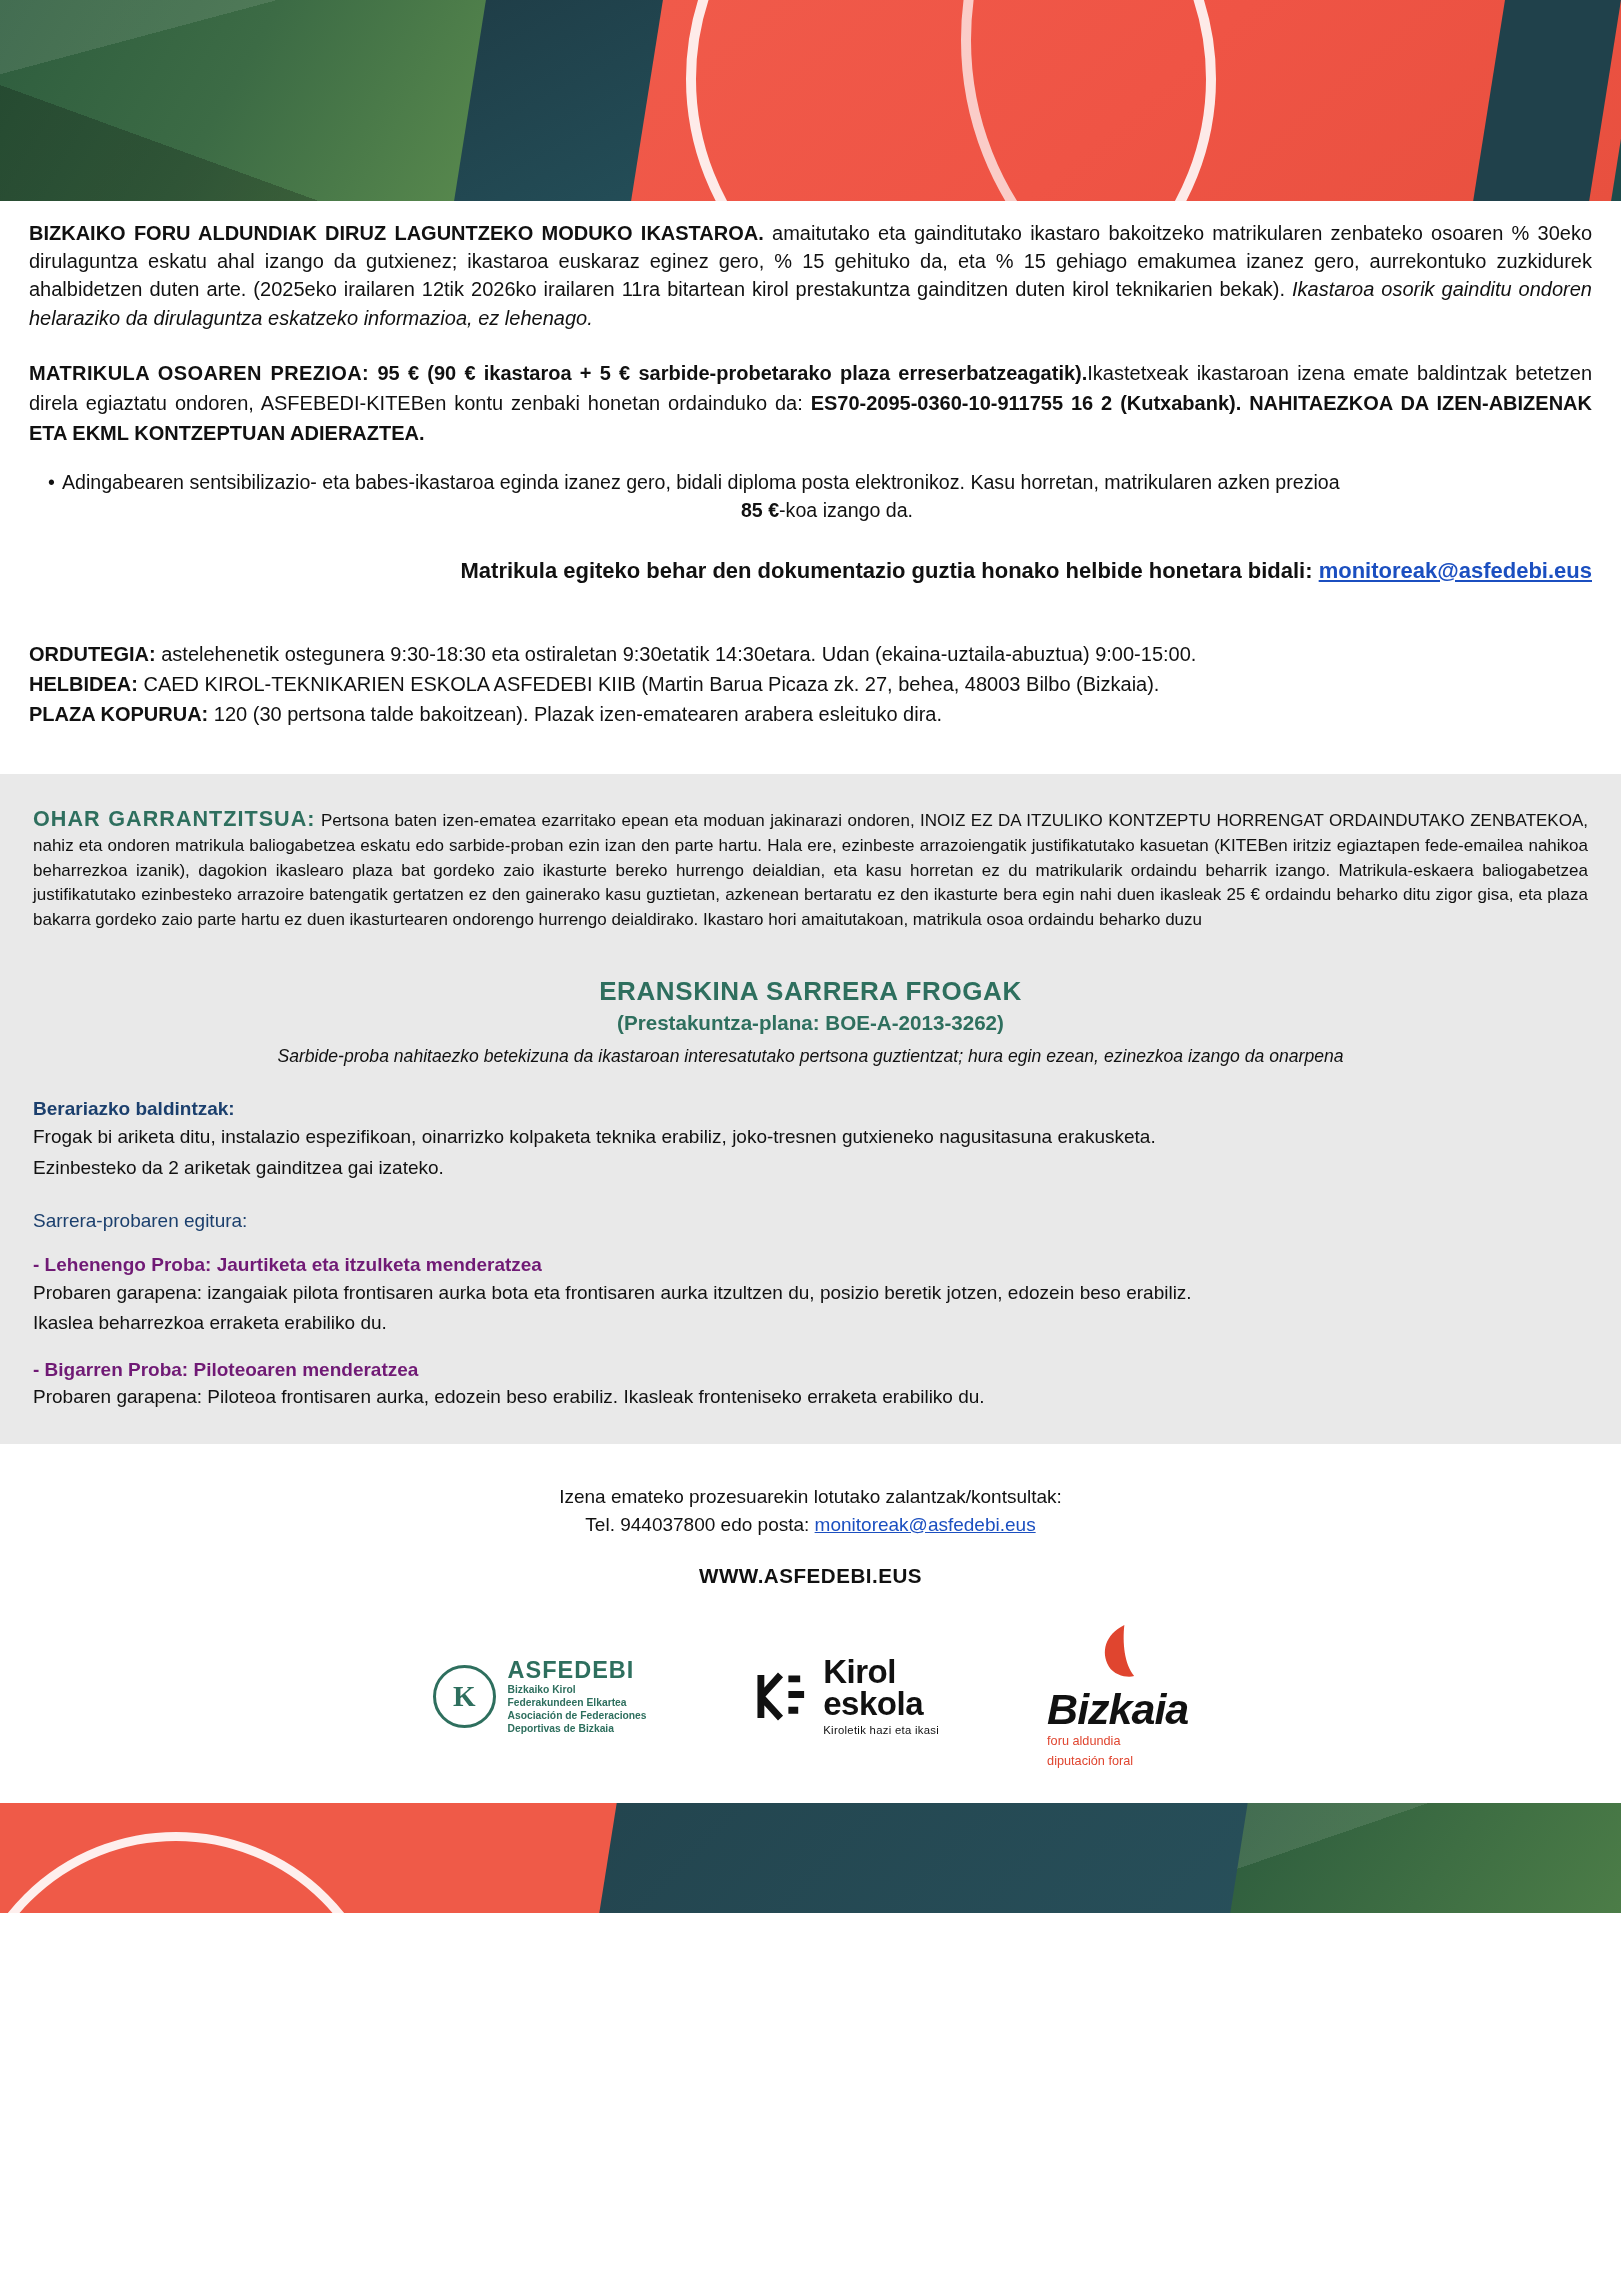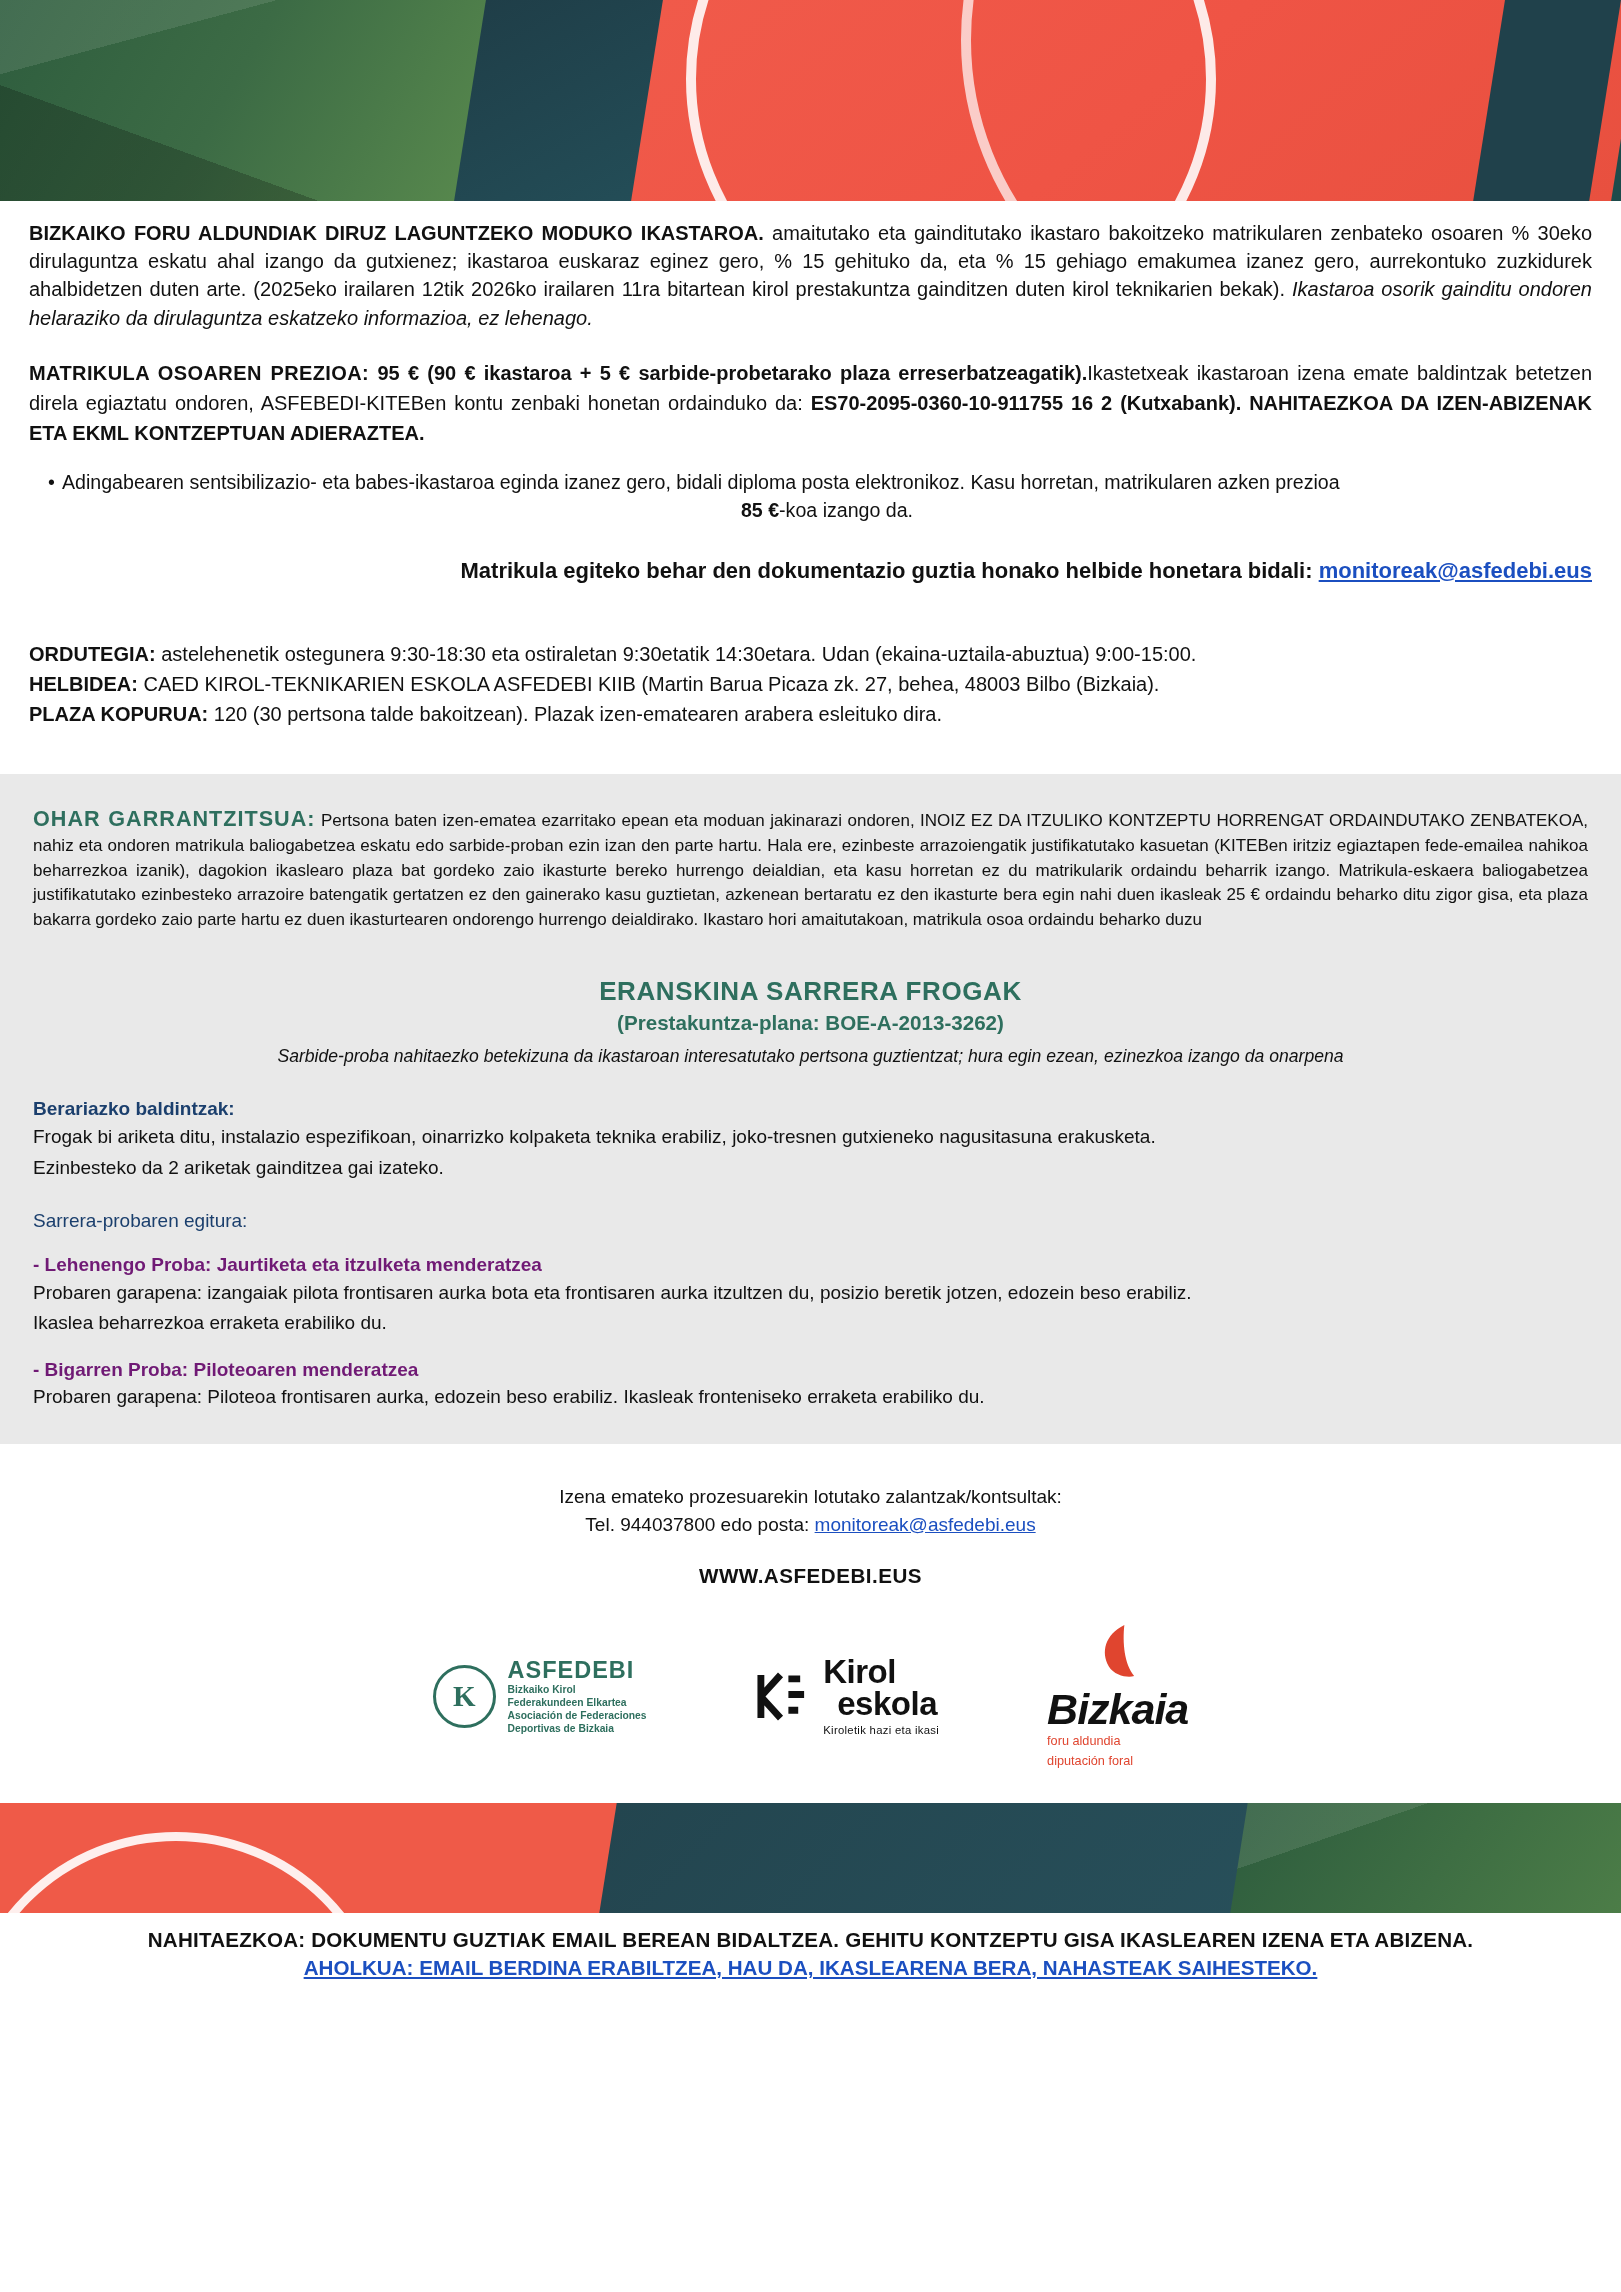--- a/index.html
+++ b/index.html
@@ -234,21 +234,21 @@
   }
   .logo-asfedebi-text .name {
     font-size: 23.5px; font-weight: bold; color: #2e6f5e; letter-spacing: 1px;
   }
   .logo-asfedebi-text .sub {
     font-size: 10.3px; font-weight: bold; color: #2e6f5e; line-height: 1.25;
   }
   .kirol { display: flex; align-items: center; gap: 13.7px; }
   .kirol-mark { width: 55px; height: 55px; }
   .kirol-text .k1 { font-size: 33px; font-weight: bold; line-height: 0.95; letter-spacing: -0.5px; }
-  .kirol-text .k2 { font-size: 33px; font-weight: bold; line-height: 0.95; letter-spacing: -0.5px; margin-left: 14px; }
+  .kirol-text .k2 { font-size: 33px; font-weight: bold; line-height: 0.95; letter-spacing: -0.5px; }
   .kirol-text .k3 { font-size: 11.3px; margin-top: 4.9px; letter-spacing: 0.3px; }
   .bizkaia { display: flex; align-items: center; gap: 9.8px; flex-direction: column; }
   .bizkaia-text .bz { font-size: 43px; font-weight: bold; font-style: italic; line-height: 0.95; letter-spacing: -1px; }
   .bizkaia-text .bsub { font-size: 12.7px; color: #e0452f; line-height: 1.25; margin-top: 3.9px; }
 
   
   .bottom-banner {
     position: relative;
     width: 1621px;
     height: 110px;
@@ -405,19 +405,15 @@
     </div>
   </div>
 
   <div class="bottom-banner">
     <div class="bb-red"></div>
     <div class="bb-curve"></div>
     <div class="bb-dark"></div>
     <div class="bb-green"></div>
   </div>
 
-  <div class="bottom-note">
-    <div class="l1">NAHITAEZKOA: DOKUMENTU GUZTIAK EMAIL BEREAN BIDALTZEA. GEHITU KONTZEPTU GISA IKASLEAREN IZENA ETA ABIZENA.</div>
-    <div class="l2">AHOLKUA: EMAIL BERDINA ERABILTZEA, HAU DA, IKASLEARENA BERA, NAHASTEAK SAIHESTEKO.</div>
-  </div>
 
 </div>
 
 
 </body></html>

